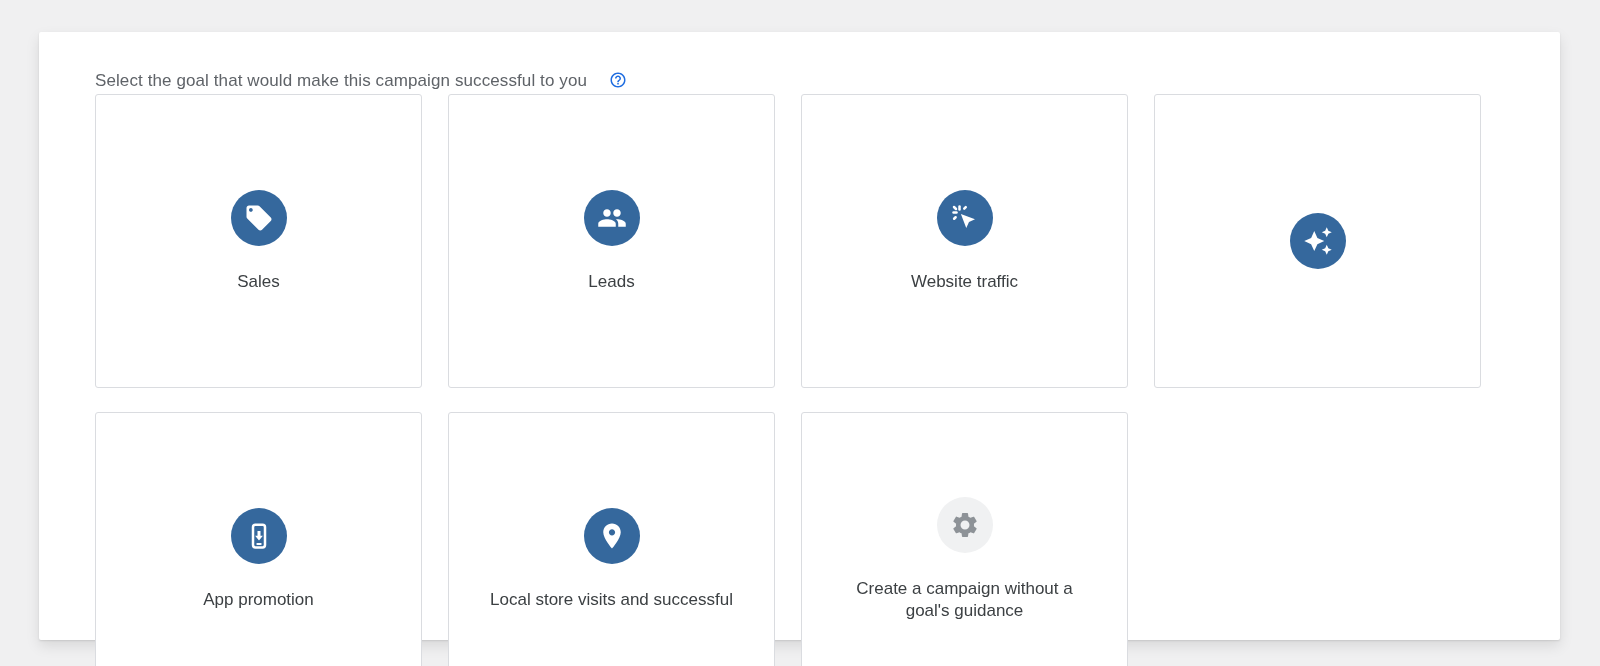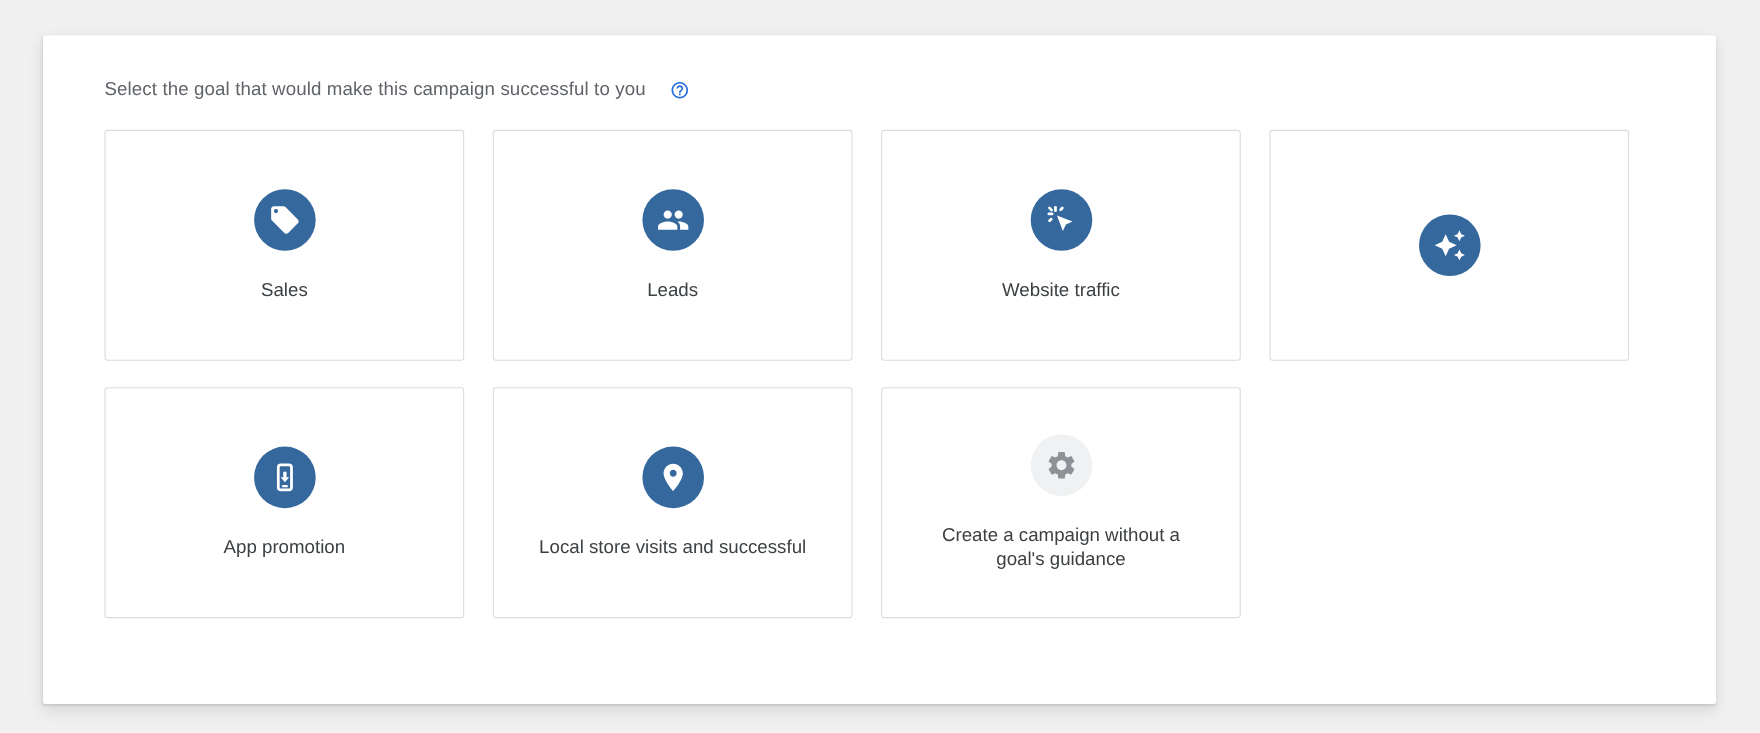--- a/index.html
+++ b/index.html
@@ -21,23 +21,23 @@
     width: 1521px;
     height: 608px;
     background: var(--panel-bg, #ffffff);
     border-radius: 2px;
     box-shadow: 0 1px 2px rgba(0,0,0,0.10), 0 6px 14px rgba(0,0,0,0.10);
     box-sizing: border-box;
     padding: 38px 0 0 56px;
   }
   .heading-row {
     display: flex;
-    align-items: flex-end;
+    align-items: center;
     gap: 22px;
-    margin-bottom: 27px;
+    margin-bottom: 3px;
   }
   .heading {
     font-size: 17px;
     line-height: 21px;
     color: var(--heading-text, #5f6368);
     letter-spacing: 0.1px;
   }
   .help-btn {
     width: 18px;
     height: 18px;
@@ -50,21 +50,21 @@
   .help-btn svg { width: 18px; height: 18px; display: block; }
   .help-btn svg path { fill: var(--help-icon, #1f6de0); }
 
   .grid {
     display: grid;
     grid-template-columns: repeat(4, 327px);
     column-gap: 26px;
     row-gap: 24px;
   }
   .card {
-    height: 210px;
+    height: 294px;
     background: var(--panel-bg, #ffffff);
     border: 1px solid var(--card-border, #dadce0);
     border-radius: 3px;
     box-sizing: border-box;
     display: flex;
     flex-direction: column;
     align-items: center;
     justify-content: center;
     gap: 25px;
     padding: 0 10px;

